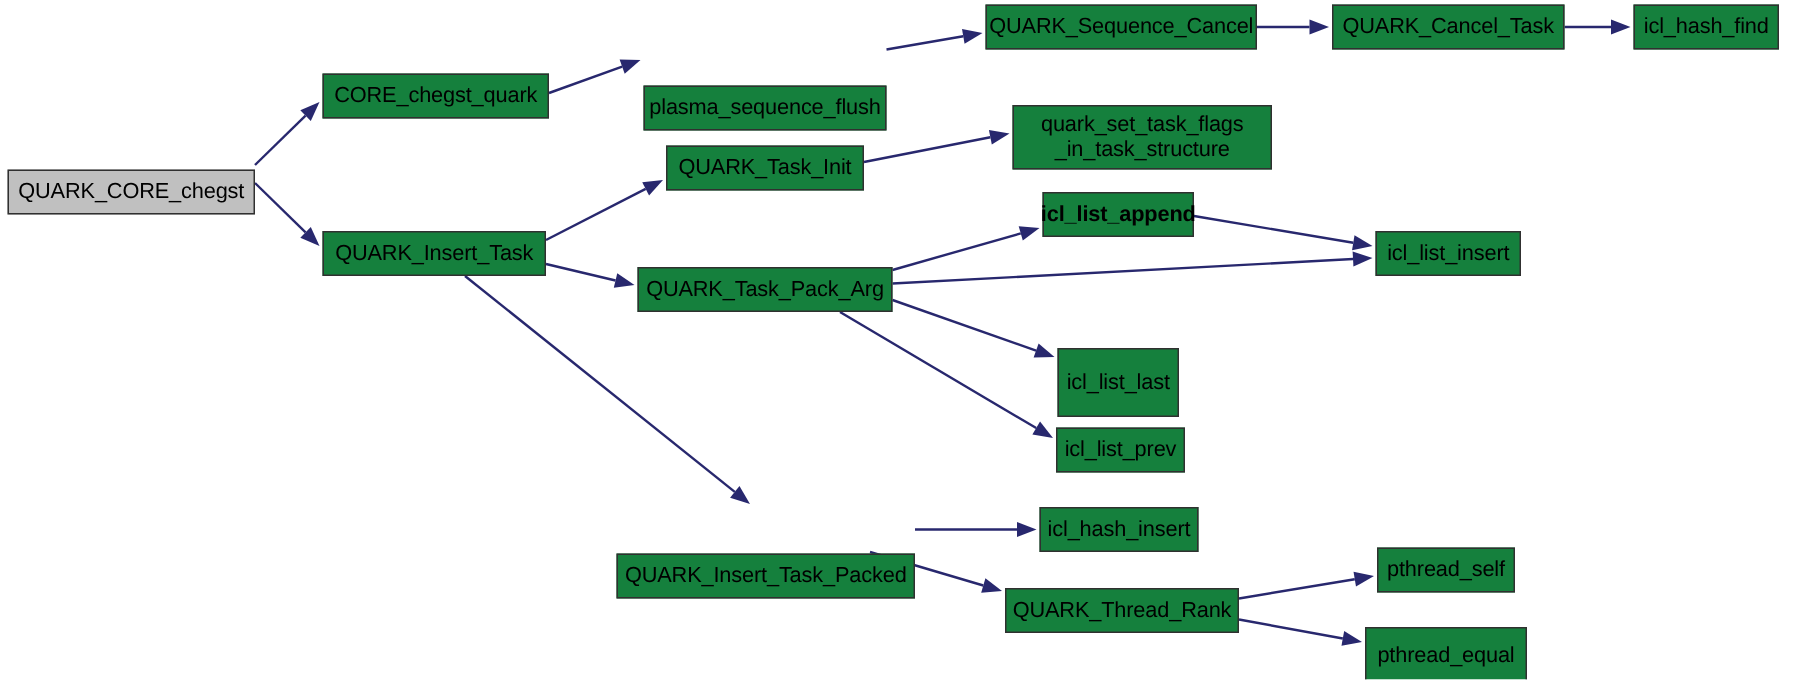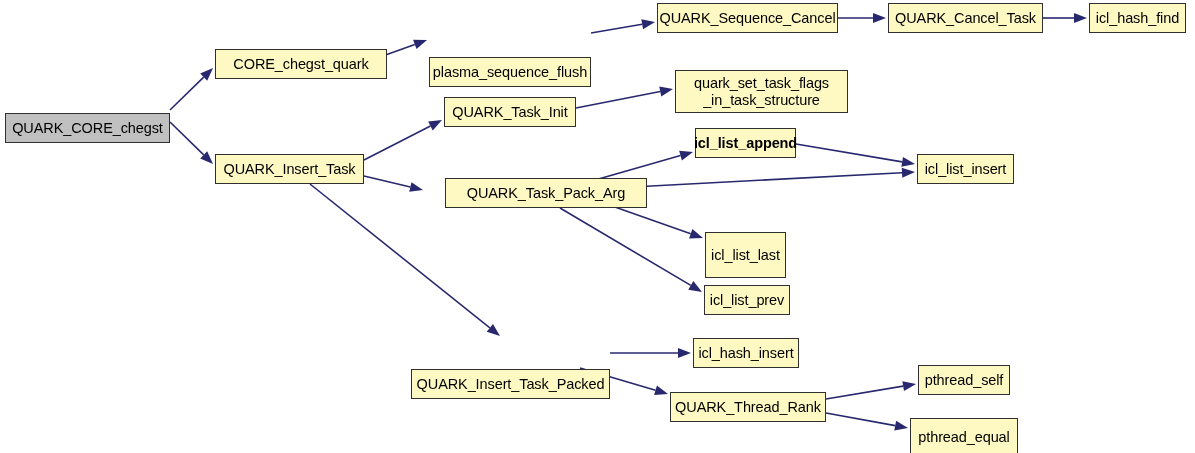--- a/index.html
+++ b/index.html
@@ -19,21 +19,21 @@
     position: absolute;
     left: 0;
     top: 0;
     width: 1195px;
     height: 453px;
   }
   .node-box {
     position: absolute;
     box-sizing: border-box;
     border: 1px solid #303030;
-    background: #fef9c3;
+    background: #15803d;
     display: flex;
     align-items: center;
     justify-content: center;
     text-align: center;
     color: #000000;
     font-family: "Liberation Sans", sans-serif;
     font-size: 14.5px;
     line-height: 1.12;
     letter-spacing: -0.1px;
     white-space: pre-line;
@@ -129,25 +129,25 @@
         <line x1="826" y1="399" x2="903.1768789901821" y2="386.13718683496967" class="edge-line"></line>
         <polygon points="916,384 903.9988739267089,391.0691564541304 902.3548840536553,381.20521721580894" class="edge-head"></polygon>
       </g>
       <g>
         <line x1="826" y1="413" x2="895.2121937128061" y2="425.66076714258645" class="edge-line"></line>
         <polygon points="908,428 894.312488767647,430.5791541761226 896.1118986579652,420.7423801090503" class="edge-head"></polygon>
       </g>
     </svg>
   <div id="node-layer">
       <div class="node-box highlighted" style="left: 5px; top: 113px; width: 165px; height: 30px;">QUARK_CORE_chegst</div>
-      <div class="node-box" style="left: 215px; top: 49px; width: 172px; height: 30px;">CORE_chegst_quark</div>
+      <div class="node-box" style="left: 215px; top: 49px; width: 151px; height: 30px;">CORE_chegst_quark</div>
       <div class="node-box" style="left: 215px; top: 154px; width: 149px; height: 30px;">QUARK_Insert_Task</div>
       <div class="node-box" style="left: 429px; top: 21px; width: 162px; height: 30px; margin-top: 36px;">plasma_sequence_flush</div>
       <div class="node-box" style="left: 444px; top: 97px; width: 132px; height: 30px;">QUARK_Task_Init</div>
-      <div class="node-box" style="left: 425px; top: 178px; width: 202px; height: 30px; margin-left: 20px;">QUARK_Task_Pack_Arg</div>
+      <div class="node-box" style="left: 425px; top: 178px; width: 170px; height: 30px;">QUARK_Task_Pack_Arg</div>
       <div class="node-box" style="left: 411px; top: 338px; width: 199px; height: 30px; margin-top: 31px;">QUARK_Insert_Task_Packed</div>
       <div class="node-box" style="left: 657px; top: 3px; width: 181px; height: 30px;">QUARK_Sequence_Cancel</div>
       <div class="node-box" style="left: 675px; top: 70px; width: 173px; height: 43px;">quark_set_task_flags
 _in_task_structure</div>
       <div class="node-box" style="left: 695px; top: 128px; width: 101px; height: 30px; font-weight: bold;">icl_list_append</div>
       <div class="node-box" style="left: 705px; top: 232px; width: 81px; height: 46px;">icl_list_last</div>
       <div class="node-box" style="left: 704px; top: 285px; width: 86px; height: 30px;">icl_list_prev</div>
       <div class="node-box" style="left: 693px; top: 338px; width: 106px; height: 30px;">icl_hash_insert</div>
       <div class="node-box" style="left: 670px; top: 392px; width: 156px; height: 30px;">QUARK_Thread_Rank</div>
       <div class="node-box" style="left: 888px; top: 3px; width: 155px; height: 30px;">QUARK_Cancel_Task</div>

